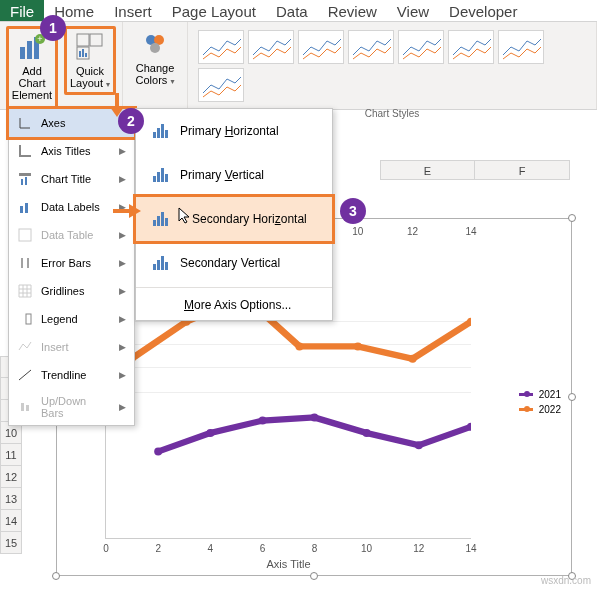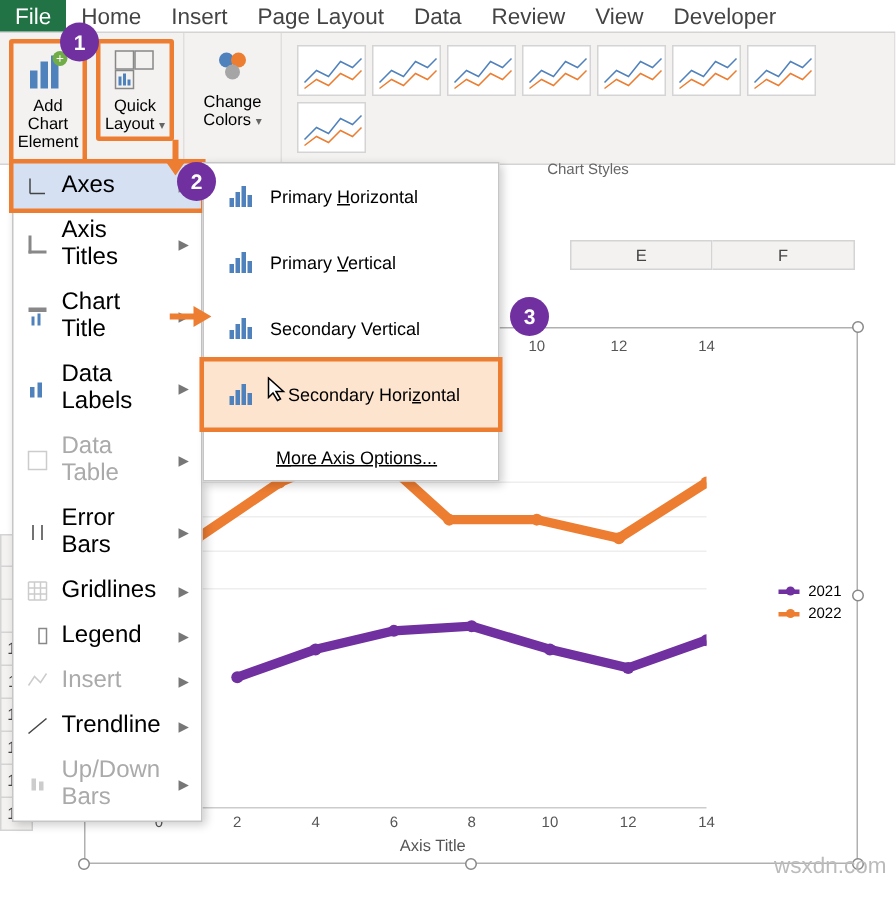--- a/index.html
+++ b/index.html
@@ -22,33 +22,33 @@
 .quick-layout-btn { border: 3px solid #ed7d31; border-radius: 2px; position: relative; }
 .chart-styles { display: flex; gap: 4px; flex-wrap: wrap; padding: 4px; }
 .style-thumb { width: 46px; height: 34px; border: 1px solid #d4d4d4; background: #fff; position: relative; }
 .ribbon-group-label { font-size: 10px; color: #666; text-align: center; margin-top: 2px; }
 
 
 .menu1 { position: absolute; left: 8px; top: 108px; width: 127px; background: #fff; border: 1px solid #c6c6c6; box-shadow: 2px 2px 6px rgba(0,0,0,.2); z-index: 10; }
 .menu1-item { display: flex; align-items: center; padding: 6px 8px; gap: 8px; cursor: pointer; position: relative; }
 .menu1-item.disabled { color: #aaa; }
 .menu1-item .micon { width: 16px; height: 16px; display: flex; align-items: center; justify-content: center; }
-.menu1-item .txt { flex: 1; font-size: 16px; }
+.menu1-item .txt { flex: 1; font-size: 11px; }
 .menu1-item .sub-arrow { font-size: 9px; color: #777; }
 .menu1-item.highlight { background: #d5e1f2; border: 1px solid #a3bde3; margin: -1px; padding: 6px 8px; }
 .menu1-item.highlight2 { border: 3px solid #ed7d31; margin: -3px; }
 
 
 .menu2 { position: absolute; left: 135px; top: 108px; width: 198px; background: #fff; border: 1px solid #c6c6c6; box-shadow: 2px 2px 6px rgba(0,0,0,.2); z-index: 11; }
 .menu2-item { display: flex; align-items: center; padding: 10px 10px; gap: 6px; cursor: pointer; }
 .menu2-item .micon2 { width: 28px; height: 24px; display: flex; align-items: center; justify-content: center; }
 .menu2-item .txt2 { flex: 1; font-size: 12px; }
 .menu2-item.highlight3 { background: #fde4cf; border: 3px solid #ed7d31; margin: -3px; position: relative; }
 .menu2-sep { border-top: 1px solid #e1dfdd; margin: 2px 0; }
-.menu2-more { padding: 8px 10px 8px 48px; font-size: 12px; cursor: pointer; text-decoration: underline; }
+.menu2-more { padding: 8px 10px 8px 48px; font-size: 12px; cursor: pointer; }
 
 
 .badge { position: absolute; width: 26px; height: 26px; border-radius: 50%; background: #7030a0; color: #fff; display: flex; align-items: center; justify-content: center; font-weight: bold; font-size: 14px; z-index: 50; }
 .badge1 { left: 40px; top: 15px; }
 .badge2 { left: 118px; top: 108px; }
 .badge3 { left: 340px; top: 198px; }
 
 
 .arrow-down { position: absolute; left: 107px; top: 93px; z-index: 40; }
 .arrow-right { position: absolute; left: 113px; top: 202px; z-index: 40; }
@@ -78,21 +78,21 @@
 .gridline { position: absolute; left: 0; right: 0; border-top: 1px solid #eee; }
 .legend { position: absolute; right: 10px; top: 170px; font-size: 10px; }
 .legend-item { display: flex; align-items: center; gap: 6px; margin-bottom: 4px; }
 .legend-sw { width: 14px; height: 3px; position: relative; }
 .legend-sw::after { content: ''; position: absolute; left: 5px; top: -2px; width: 6px; height: 6px; border-radius: 50%; }
 .sw-purple { background: #7030a0; } .sw-purple::after { background: #7030a0; }
 .sw-orange { background: #ed7d31; } .sw-orange::after { background: #ed7d31; }
 
 .series-line { stroke-width: 2; fill: none; }
 
-.watermark { position: absolute; right: 6px; bottom: 26px; font-size: 15px; color: #bbb; z-index: 60; }
+.watermark { position: absolute; right: 6px; bottom: 26px; font-size: 10px; color: #bbb; z-index: 60; }
 
 
 .mini-bars { display: flex; align-items: flex-end; gap: 1px; height: 14px; }
 .mini-bars span { width: 3px; background: #4f81bd; }
 .mini-bars .b1{height:6px}.mini-bars .b2{height:10px}.mini-bars .b3{height:14px}.mini-bars .b4{height:8px}
 
 u.acc { text-decoration: underline; }
 </style>
 </head>
 <body>
@@ -329,44 +329,44 @@
     <span class="micon2">
         <div class="mini-bars">
           <span class="b1"></span>
           <span class="b2"></span>
           <span class="b3"></span>
           <span class="b4"></span>
         </div>
       </span>
     <span class="txt2">Primary <u class="acc">V</u>ertical</span>
   </div>
+  <div class="menu2-item highlight3">
+    <span class="micon2">
+        <div class="mini-bars">
+          <span class="b1"></span>
+          <span class="b2"></span>
+          <span class="b3"></span>
+          <span class="b4"></span>
+        </div>
+      </span>
+    <svg width="14" height="18" style="position:absolute;left:42px;top:10px">
+        <path d="M1 1 L1 14 L4 11 L7 16 L9 15 L6 10 L11 10 Z" fill="#fff" stroke="#000"></path>
+      </svg>
+    <span class="txt2" style="margin-left:12px">Secondary Hori<u class="acc">z</u>ontal</span>
+  </div>
   <div class="menu2-item">
     <span class="micon2">
         <div class="mini-bars">
           <span class="b1"></span>
           <span class="b2"></span>
           <span class="b3"></span>
           <span class="b4"></span>
         </div>
       </span>
     <span class="txt2">Secondary Vertical</span>
-  </div>
-  <div class="menu2-item highlight3">
-    <span class="micon2">
-        <div class="mini-bars">
-          <span class="b1"></span>
-          <span class="b2"></span>
-          <span class="b3"></span>
-          <span class="b4"></span>
-        </div>
-      </span>
-    <svg width="14" height="18" style="position:absolute;left:42px;top:10px">
-        <path d="M1 1 L1 14 L4 11 L7 16 L9 15 L6 10 L11 10 Z" fill="#fff" stroke="#000"></path>
-      </svg>
-    <span class="txt2" style="margin-left:12px">Secondary Hori<u class="acc">z</u>ontal</span>
   </div>
   <div class="menu2-sep"></div>
   <div class="menu2-more"><u class="acc">M</u>ore Axis Options...</div>
 </div>
 
 <div class="grid">
   <div class="col-headers" style="left:380px;">
     <div class="col-head">E</div>
     <div class="col-head">F</div>
   </div>

